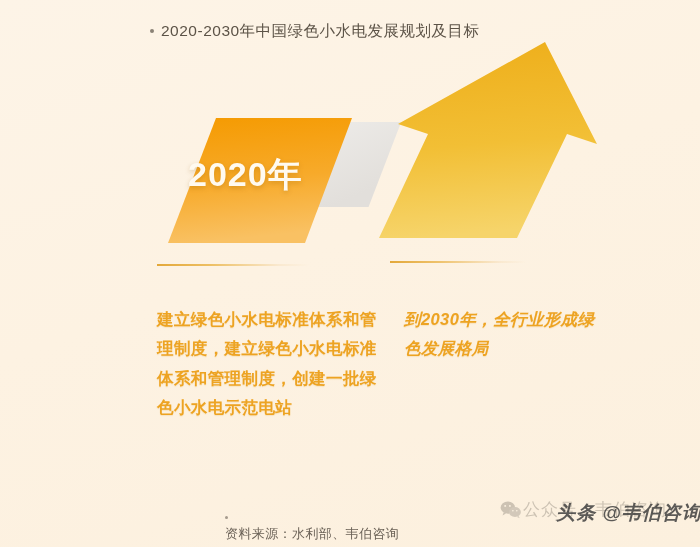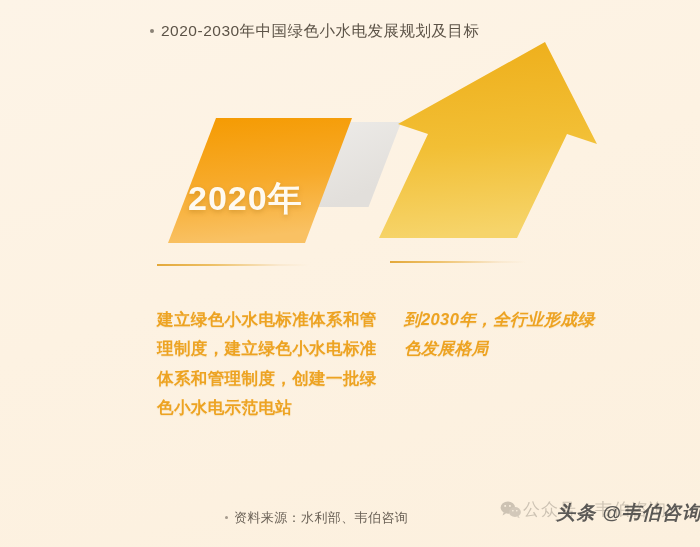--- a/index.html
+++ b/index.html
@@ -64,21 +64,20 @@
   .year-label {
     position: absolute;
     z-index: 5;
     color: #fffaf0;
     font-weight: bold;
     font-size: 34px;
     letter-spacing: 1px;
     text-shadow: 0 2px 5px rgba(140,90,0,0.28);
     white-space: nowrap;
     pointer-events: none;
-    margin-top: 24px;
   }
   #year-2020-label { left: 188px; top: 152px; }
   #year-2030-label { left: 404px; top: 148px; }
 
   
   .divider {
     position: absolute;
     height: 2px;
     z-index: 6;
   }
@@ -120,20 +119,21 @@
 
   
   .footer-row {
     position: absolute;
     left: 225px;
     top: 509px;
     display: flex;
     align-items: flex-start;
     gap: 6px;
     z-index: 6;
+    flex-direction: column;
   }
   .footer-bullet {
     display: block;
     width: 3px;
     height: 3px;
     border-radius: 50%;
     background: #a59a8c;
     margin-top: 7px;
     flex: 0 0 auto;
   }

